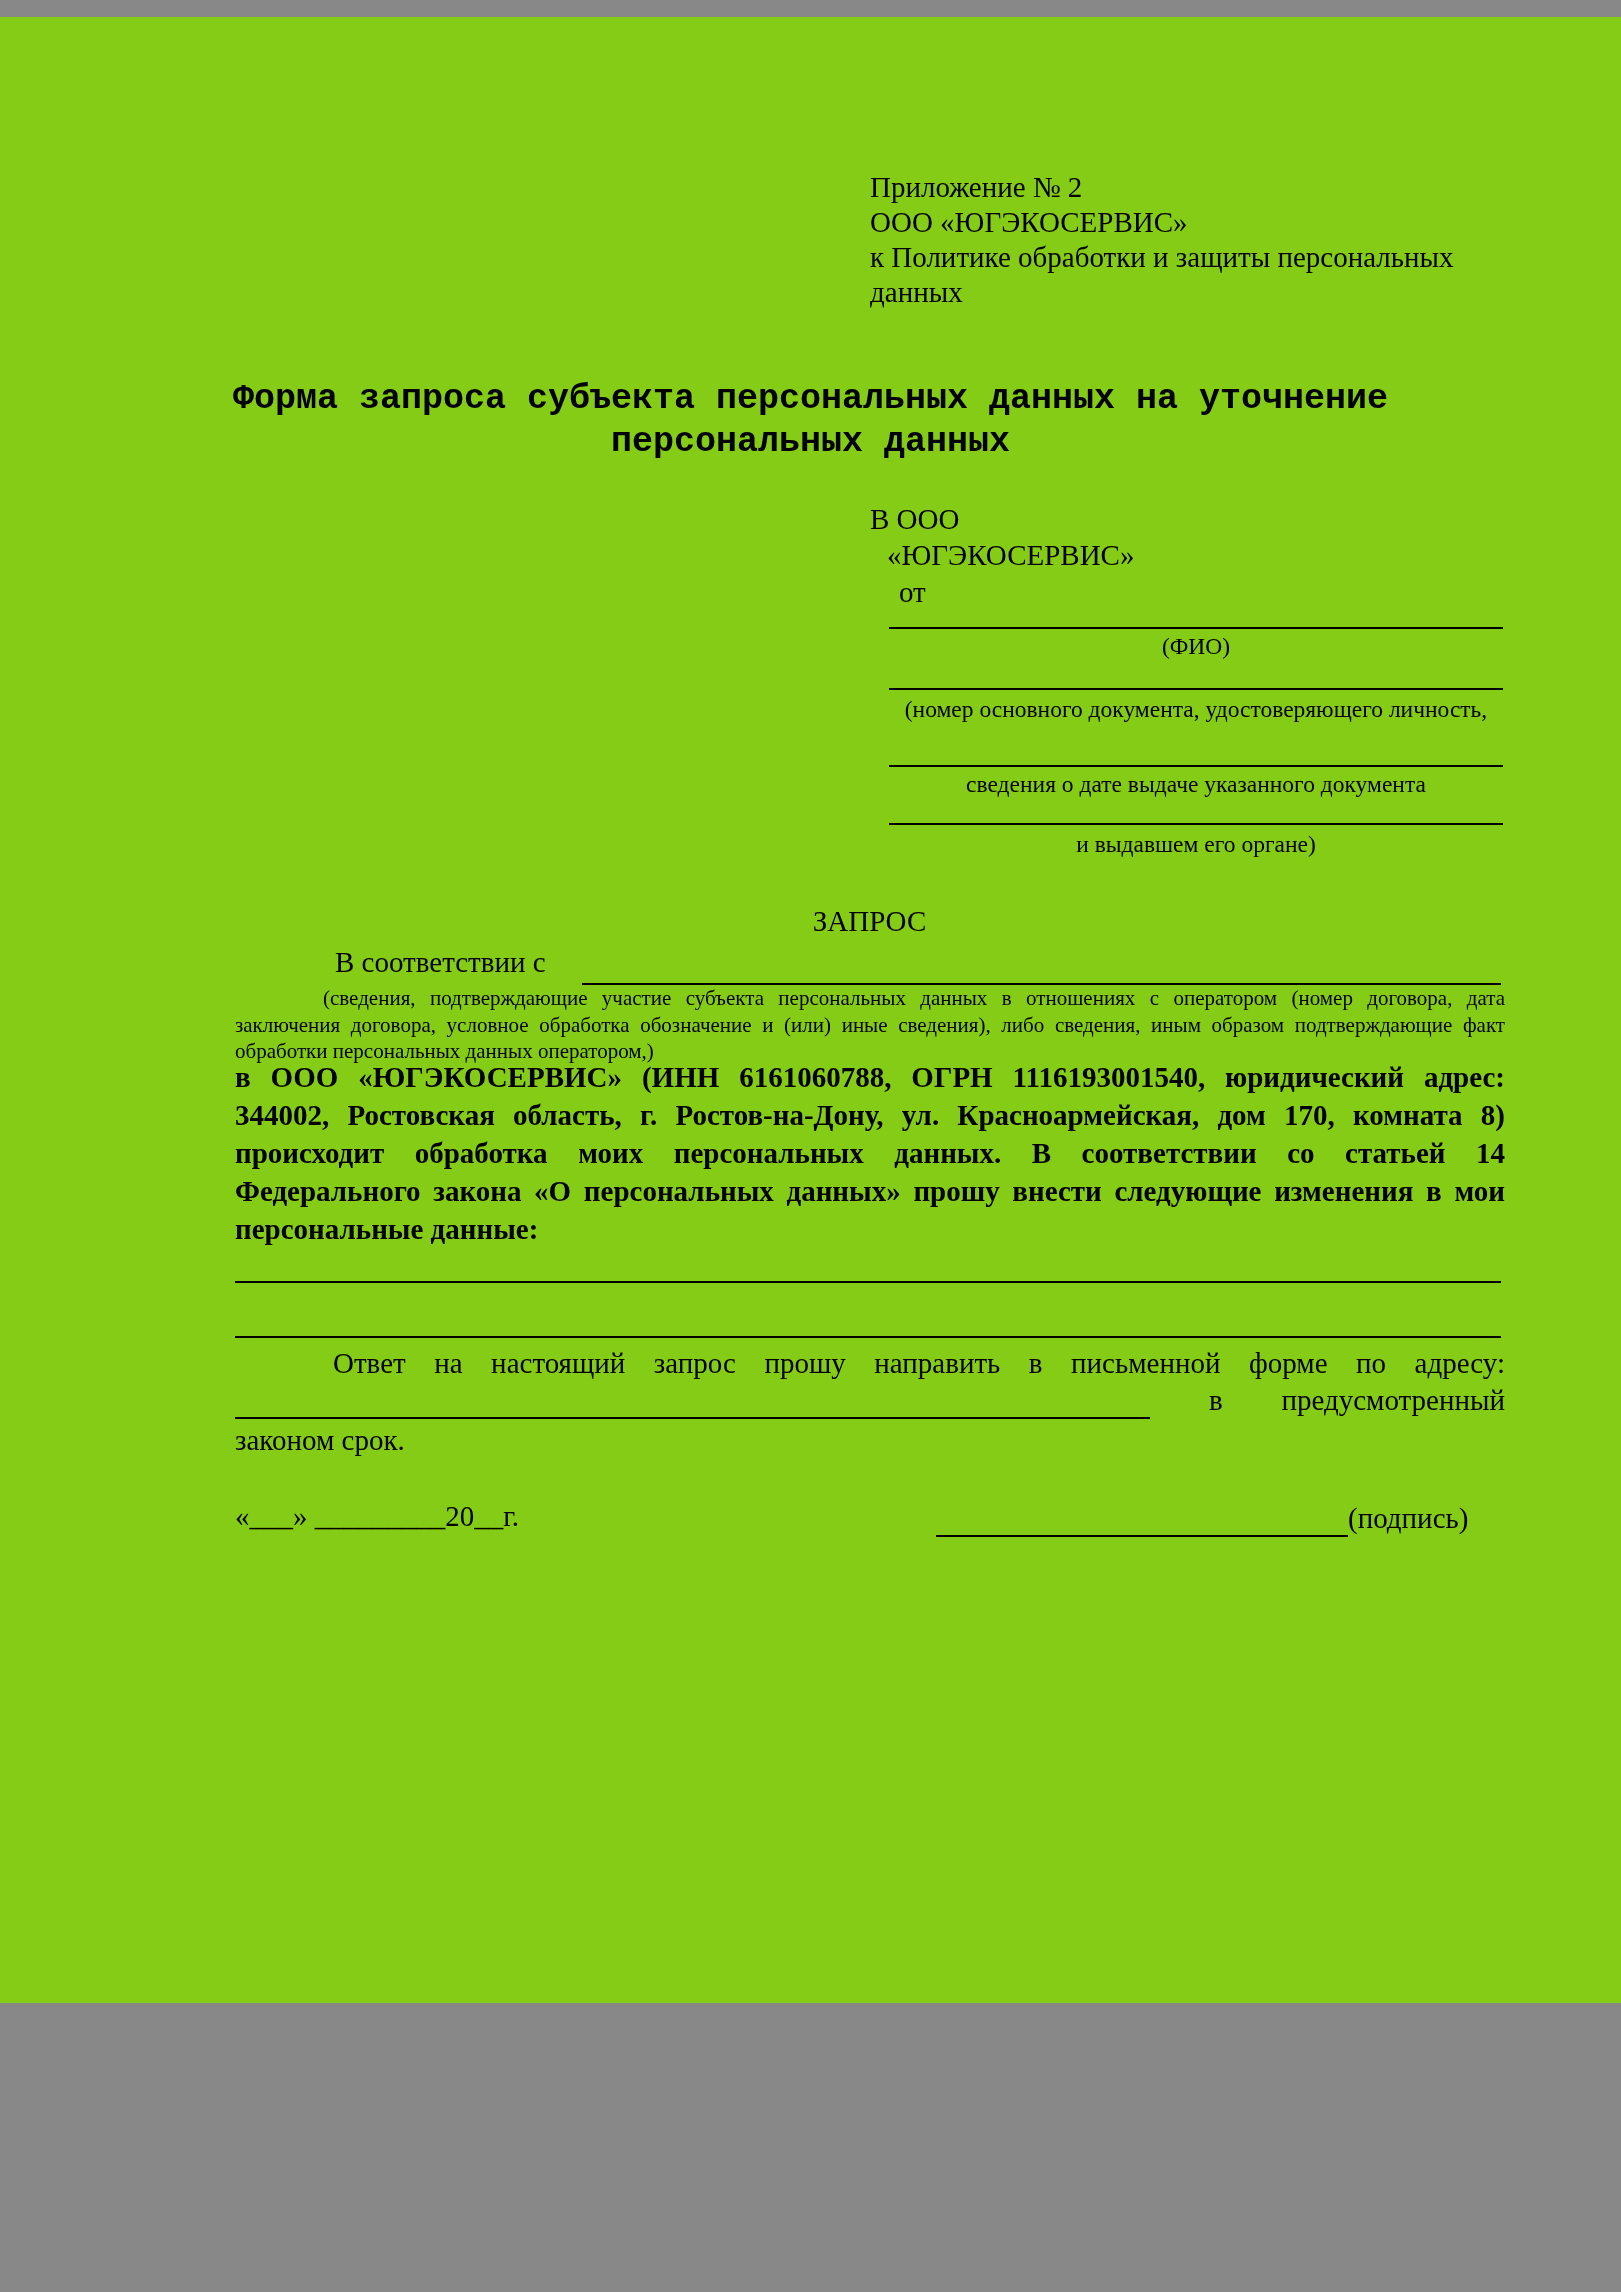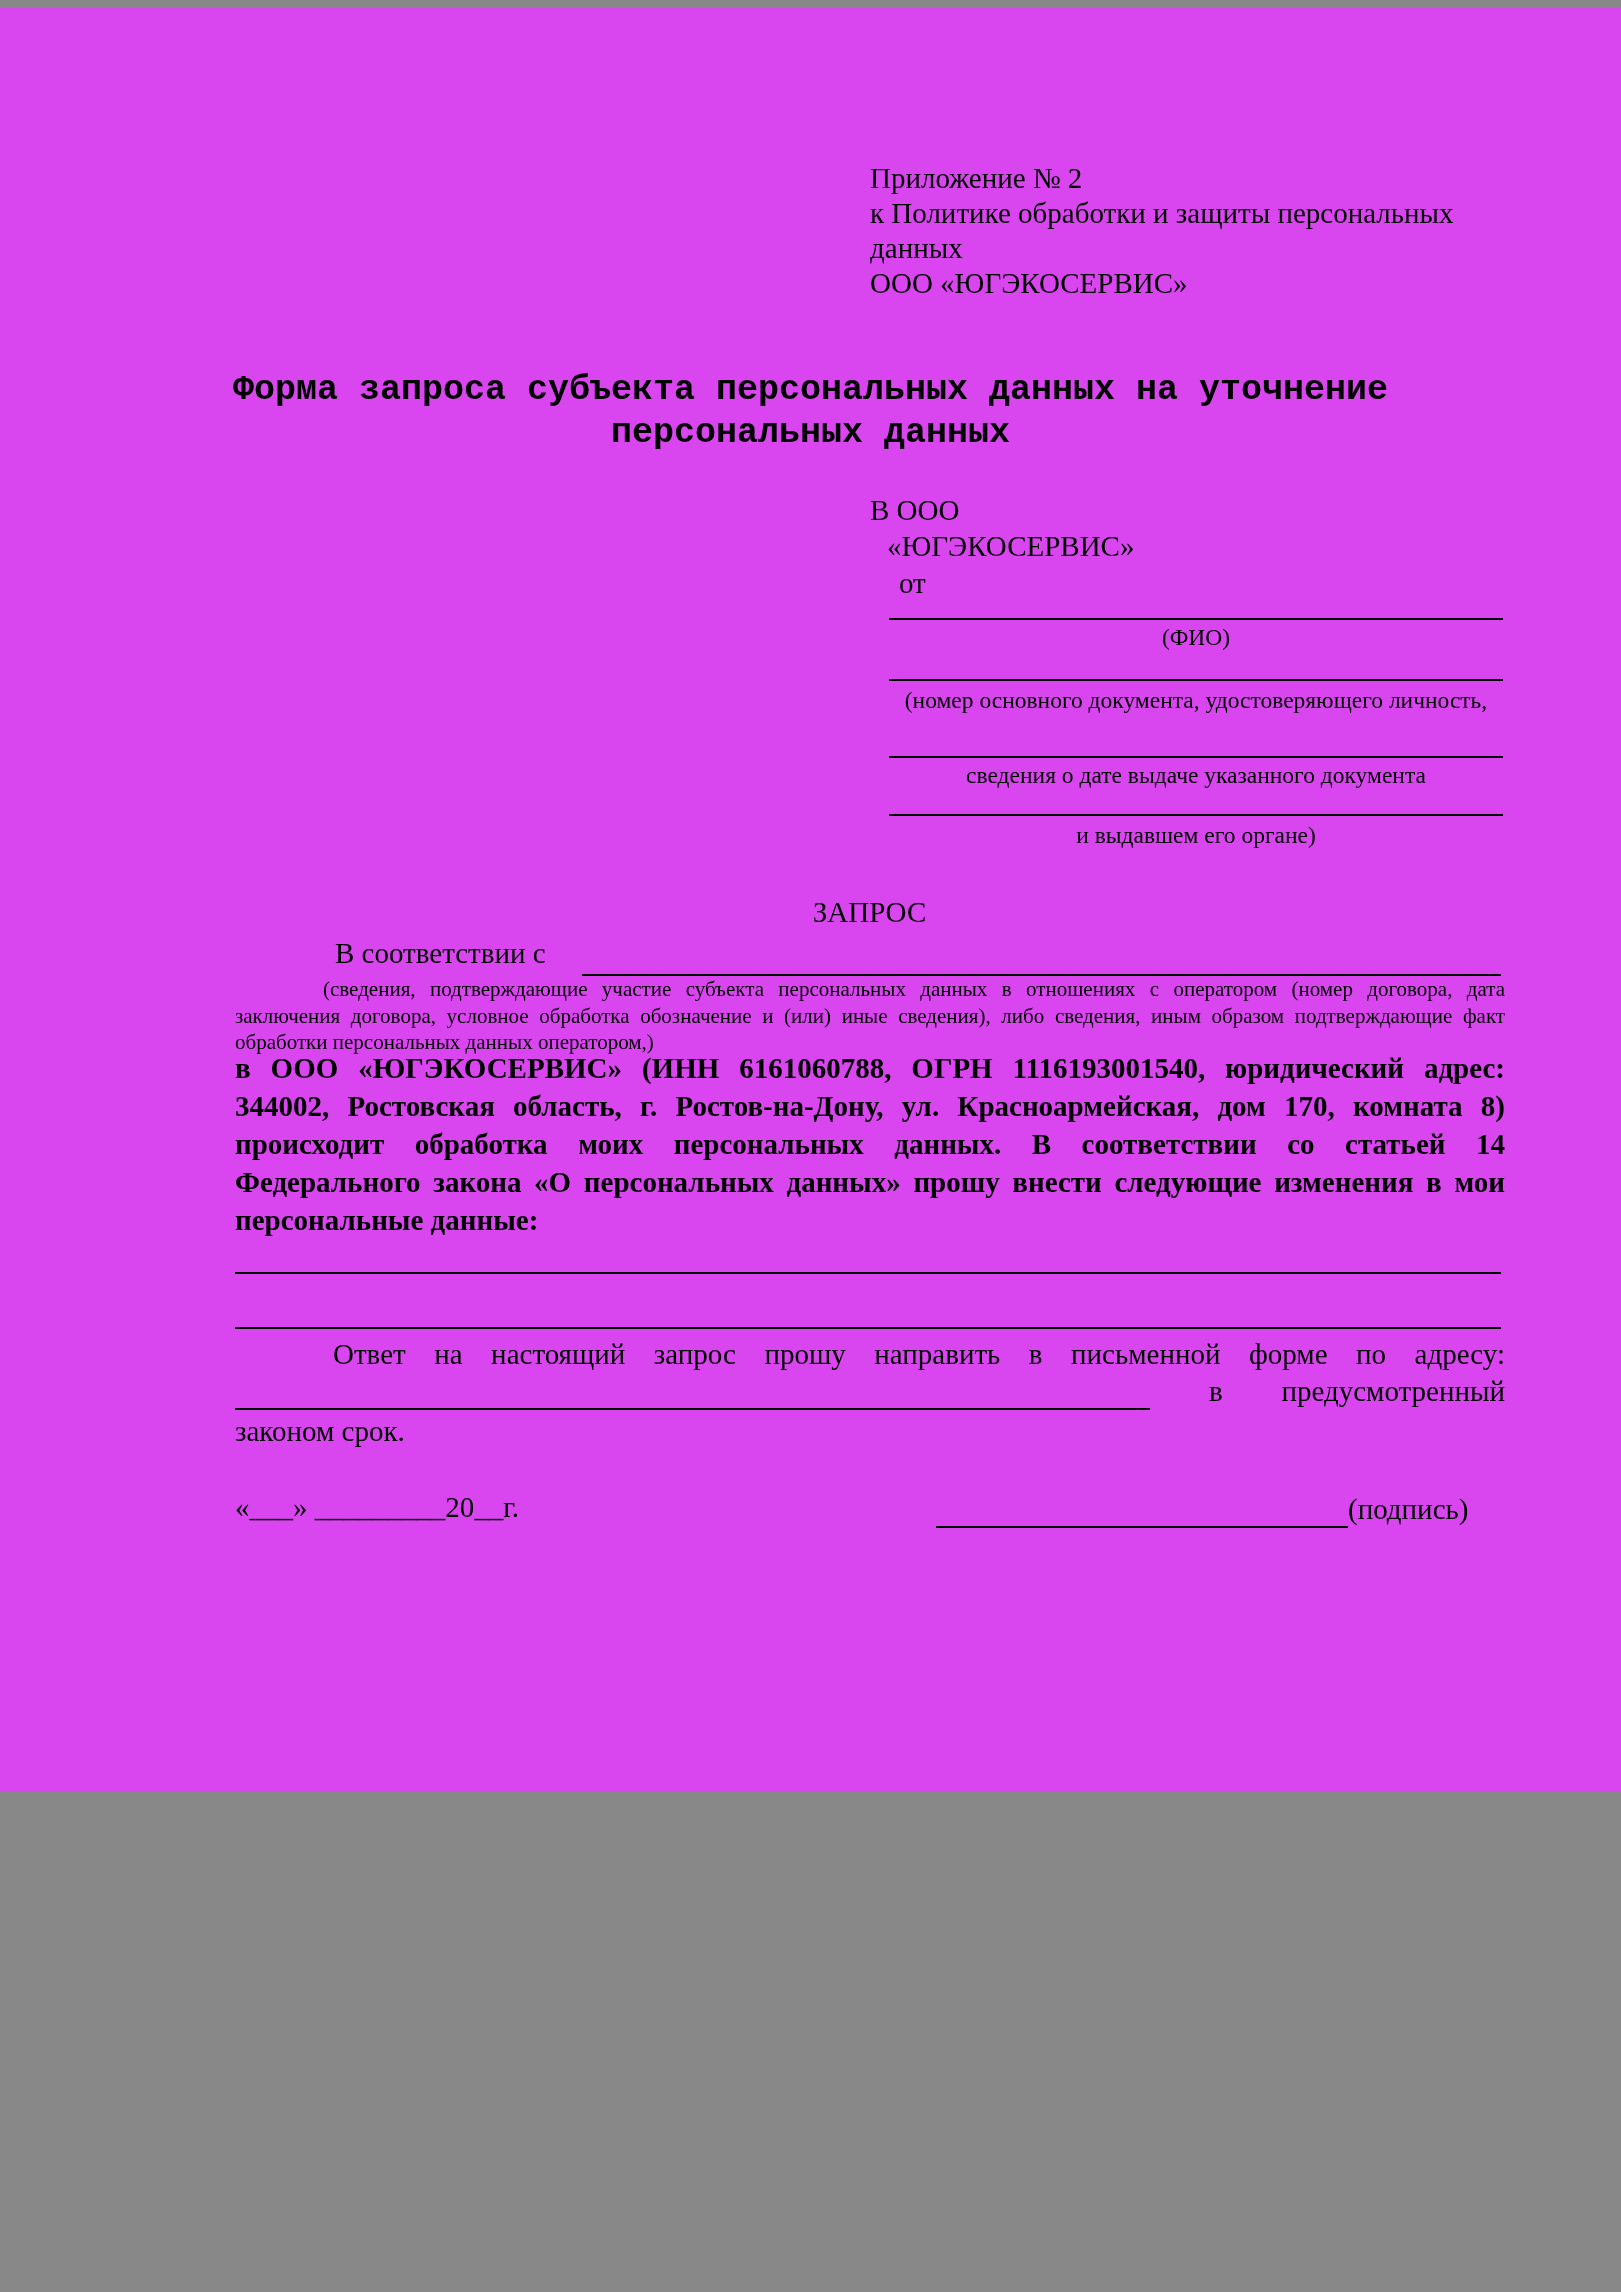--- a/index.html
+++ b/index.html
@@ -1,20 +1,20 @@
 <!DOCTYPE html>
 <html><head>
 <meta charset="utf-8">
 <style>
   html,body { margin:0; padding:0; background:#888; }
   .page {
     position:relative;
-    width:1621px; height:1784px;
-    margin:8px auto;
-    background:#d946ef;
+    width:1621px; height:1986px;
+    margin:17px auto;
+    background:#84cc16;
     color:#000;
     font-family:"Liberation Serif","DejaVu Serif",serif;
     font-size:29px;
     overflow:hidden;
   }
   .abs { position:absolute; }
 
   
   .appendix { left:870px; top:153px; width:639px; line-height:35px; }
 
@@ -61,22 +61,22 @@
   .sig-line   { width:412px; height:33px; border-bottom:2.9px solid #000; }
   .sig-cap    { line-height:37px; }
 </style>
 </head>
 <body>
 
 <div class="page">
 
   <div class="abs appendix">
       <div>Приложение № 2</div>
+      <div>ООО «ЮГЭКОСЕРВИС»</div>
       <div>к Политике обработки и защиты персональных данных</div>
-      <div>ООО «ЮГЭКОСЕРВИС»</div>
     </div>
 
   <div class="abs doc-title">
       <div>Форма запроса субъекта персональных данных на уточнение</div>
       <div>персональных данных</div>
     </div>
 
   <div class="abs to-line1">В ООО</div>
   <div class="abs to-line2">«ЮГЭКОСЕРВИС»</div>
   <div class="abs to-line3">от</div>

